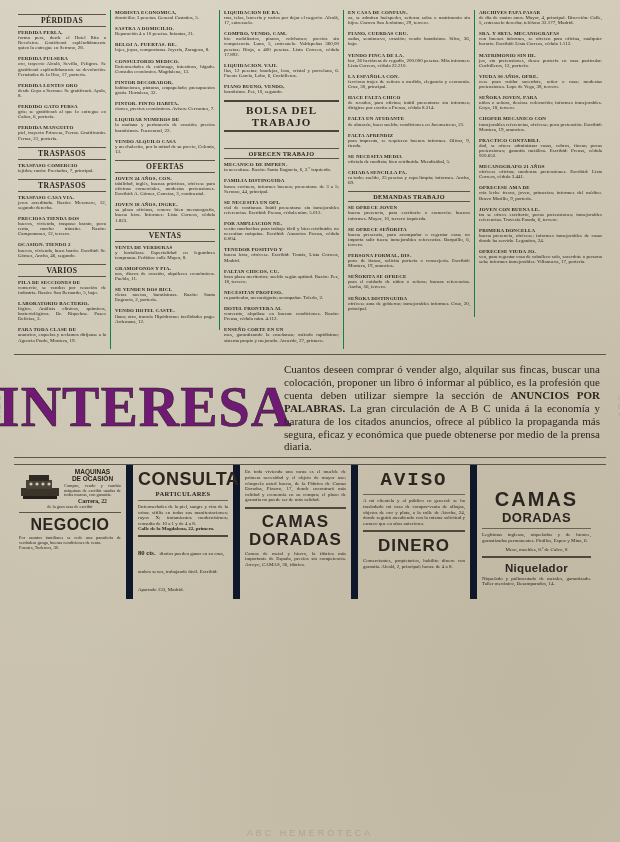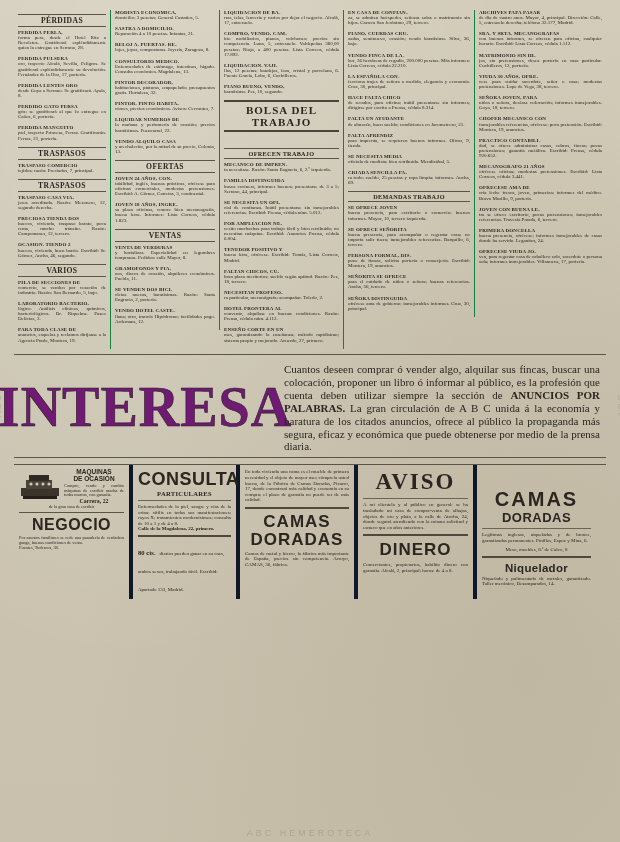--- a/index.html
+++ b/index.html
@@ -124,21 +124,21 @@
   }
   .bandtext b{font-weight:bold;}
   
   .bottom{
     display:flex;
     margin-top:6px;
     border-top:1px solid #5c5446;
   }
   .bcol{
     box-sizing:border-box;
-    border-right:4px solid #0f172a;
+    border-right:7px solid #0f172a;
     padding:4px 5px;
   }
   .bcol:last-child{border-right:none;}
   .anvil{
     display:block;
     margin:2px auto 2px auto;
   }
   .negocio{
     font-family:"Liberation Sans", sans-serif;
     font-weight:bold;
@@ -158,23 +158,23 @@
     line-height:1.05;
   }
   .doradas{
     font-family:"Liberation Sans", sans-serif;
     font-weight:bold;
     font-size:13px;
     letter-spacing:0.5px;
     text-align:center;
   }
   .aviso{
-    font-family:Liberation Serif, serif;
-    font-weight:bold;
-    font-size:23px;
+    font-family:Liberation Mono, monospace;
+    font-weight:bold;
+    font-size:19px;
     letter-spacing:2px;
     text-align:center;
   }
   .dinero{
     font-family:"Liberation Sans", sans-serif;
     font-weight:bold;
     font-size:17px;
     letter-spacing:1px;
     text-align:center;
   }

